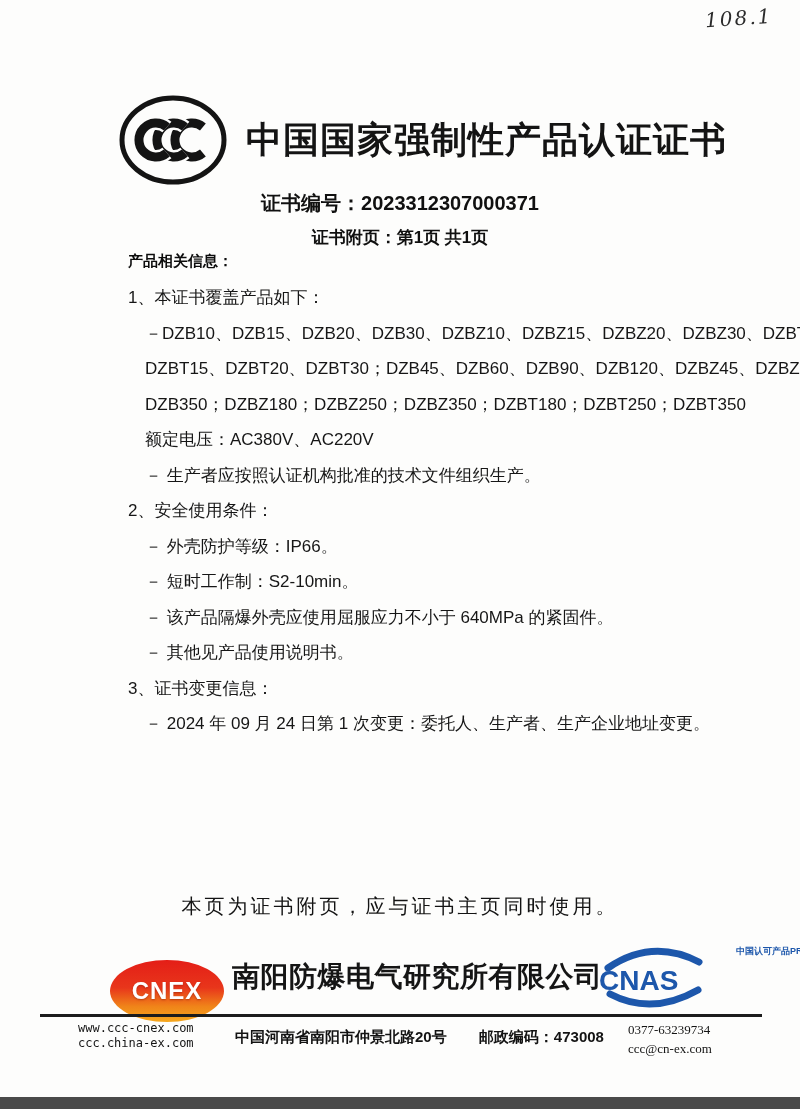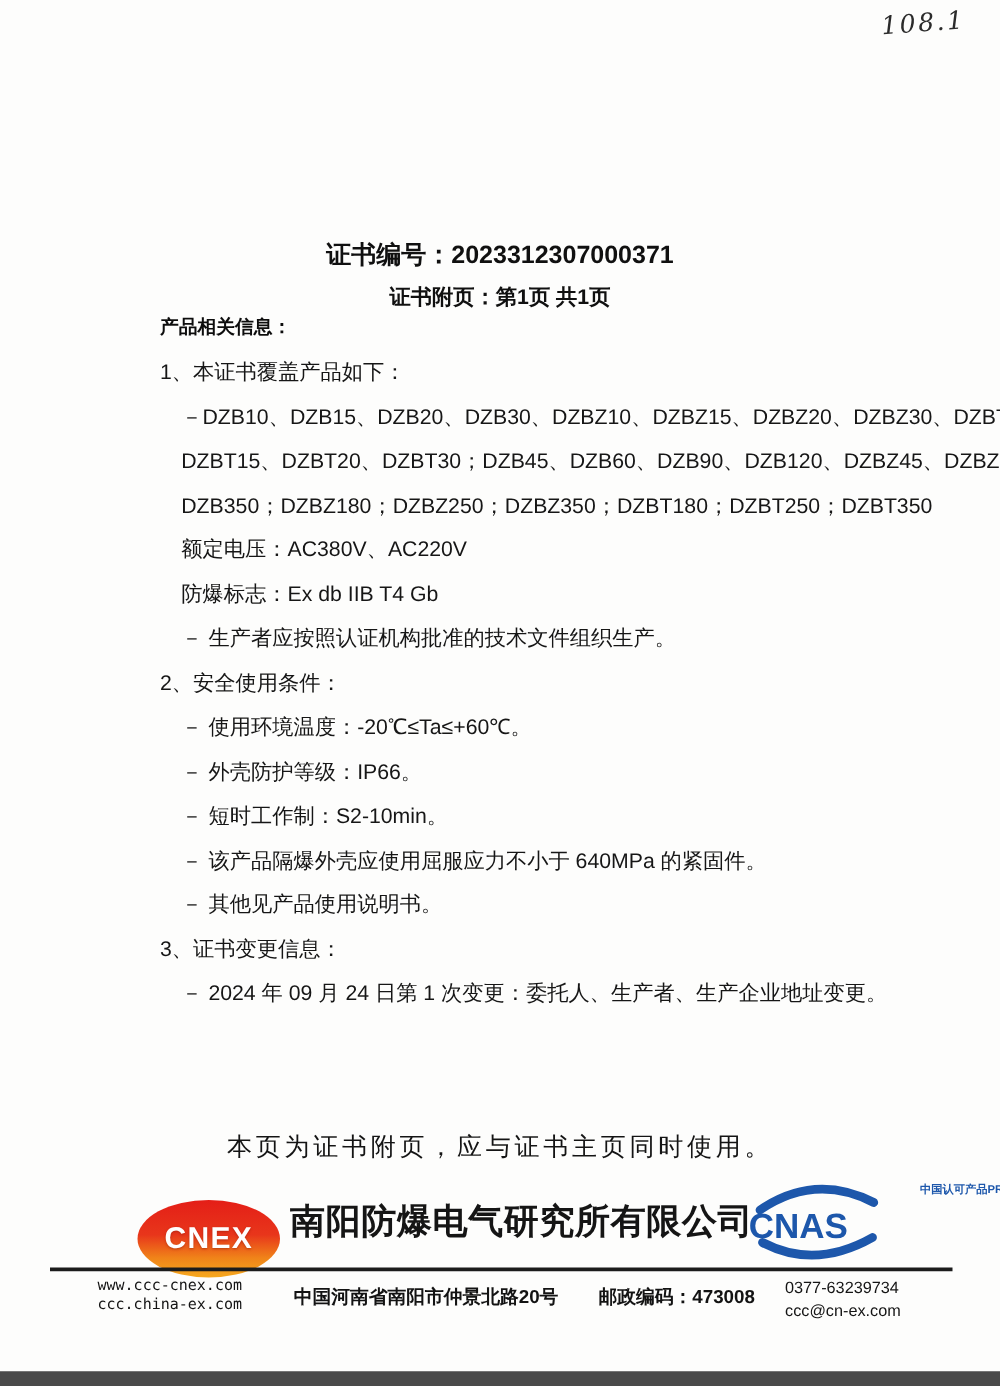--- a/index.html
+++ b/index.html
@@ -97,21 +97,20 @@
   
   .statement {
     position: absolute;
     top: 893px;
     left: 0;
     width: 100%;
     text-align: center;
     font-size: 20px;
     letter-spacing: 3px;
     color: #141414;
-    margin-top: 11px;
   }
 
   
   .cnex-logo {
     position: absolute;
     top: 960px;
     left: 110px;
     width: 114px;
     height: 62px;
     border-radius: 50%;
@@ -191,21 +190,21 @@
     font-size: 15px;
     font-weight: 600;
     color: #131313;
     white-space: nowrap;
   }
   .address-group .postal { margin-left: 28px; }
   .phone-email {
     position: absolute;
     left: 628px;
     top: 0;
-    font-family: Liberation Sans, sans-serif;
+    font-family: Liberation Serif, serif;
     font-size: 13px;
     line-height: 19px;
     color: #141414;
     text-align: left;
   }
 
   .bottom-strip {
     position: absolute;
     bottom: 0;
     left: 0;
@@ -214,36 +213,49 @@
     background: #4a4a4a;
   }
 </style>
 </head>
 <body>
 
 <div class="page">
 
   <div class="handwriting">108.1</div>
 
+  <div class="header">
+    <svg class="ccc-logo" viewBox="0 0 110 96" xmlns="http://www.w3.org/2000/svg">
+      <ellipse cx="55" cy="48" rx="51" ry="42" fill="none" stroke="#141414" stroke-width="5"></ellipse>
+
+      <g fill="none" stroke-linecap="butt">
+        <path d="M 84.9 35.0 A 17 17 0 1 0 84.9 61.0" stroke="#fdfdfc" stroke-width="14"></path>
+        <path d="M 84.9 35.0 A 17 17 0 1 0 84.9 61.0" stroke="#141414" stroke-width="9"></path>
+        <path d="M 66.9 35.0 A 17 17 0 1 0 66.9 61.0" stroke="#fdfdfc" stroke-width="14"></path>
+        <path d="M 66.9 35.0 A 17 17 0 1 0 66.9 61.0" stroke="#141414" stroke-width="9"></path>
+        <path d="M 48.9 35.0 A 17 17 0 1 0 48.9 61.0" stroke="#fdfdfc" stroke-width="14"></path>
+        <path d="M 48.9 35.0 A 17 17 0 1 0 48.9 61.0" stroke="#141414" stroke-width="9"></path>
+      </g>
+    </svg>
+    <div class="doc-title">中国国家强制性产品认证证书</div>
+  </div>
 
   <div class="cert-number-line"><span>证书编号：</span><span>2023312307000371</span></div>
 
   <div class="cert-pages-line"><span>证书附页：</span><span>第1页 共1页</span></div>
 
   <div class="content">
     <div class="section-title">产品相关信息：</div>
     <p class="lv1">1、本证书覆盖产品如下：</p>
     <p class="lv2">－DZB10、DZB15、DZB20、DZB30、DZBZ10、DZBZ15、DZBZ20、DZBZ30、DZBT10、</p>
     <p class="lv2">DZBT15、DZBT20、DZBT30；DZB45、DZB60、DZB90、DZB120、DZBZ45、DZBZ60、</p>
     <p class="lv2">DZB350；DZBZ180；DZBZ250；DZBZ350；DZBT180；DZBT250；DZBT350</p>
     <p class="lv2">额定电压：AC380V、AC220V</p>
-    <p class="lv2">防爆标志：Ex db IIB T4 Gb</p>
     <p class="lv2">－ 生产者应按照认证机构批准的技术文件组织生产。</p>
     <p class="lv1">2、安全使用条件：</p>
-    <p class="lv2">－ 使用环境温度：-20℃≤Ta≤+60℃。</p>
     <p class="lv2">－ 外壳防护等级：IP66。</p>
     <p class="lv2">－ 短时工作制：S2-10min。</p>
     <p class="lv2">－ 该产品隔爆外壳应使用屈服应力不小于 640MPa 的紧固件。</p>
     <p class="lv2">－ 其他见产品使用说明书。</p>
     <p class="lv1">3、证书变更信息：</p>
     <p class="lv2">－ 2024 年 09 月 24 日第 1 次变更：委托人、生产者、生产企业地址变更。</p>
   </div>
 
   <div class="statement">本页为证书附页，应与证书主页同时使用。</div>
 

